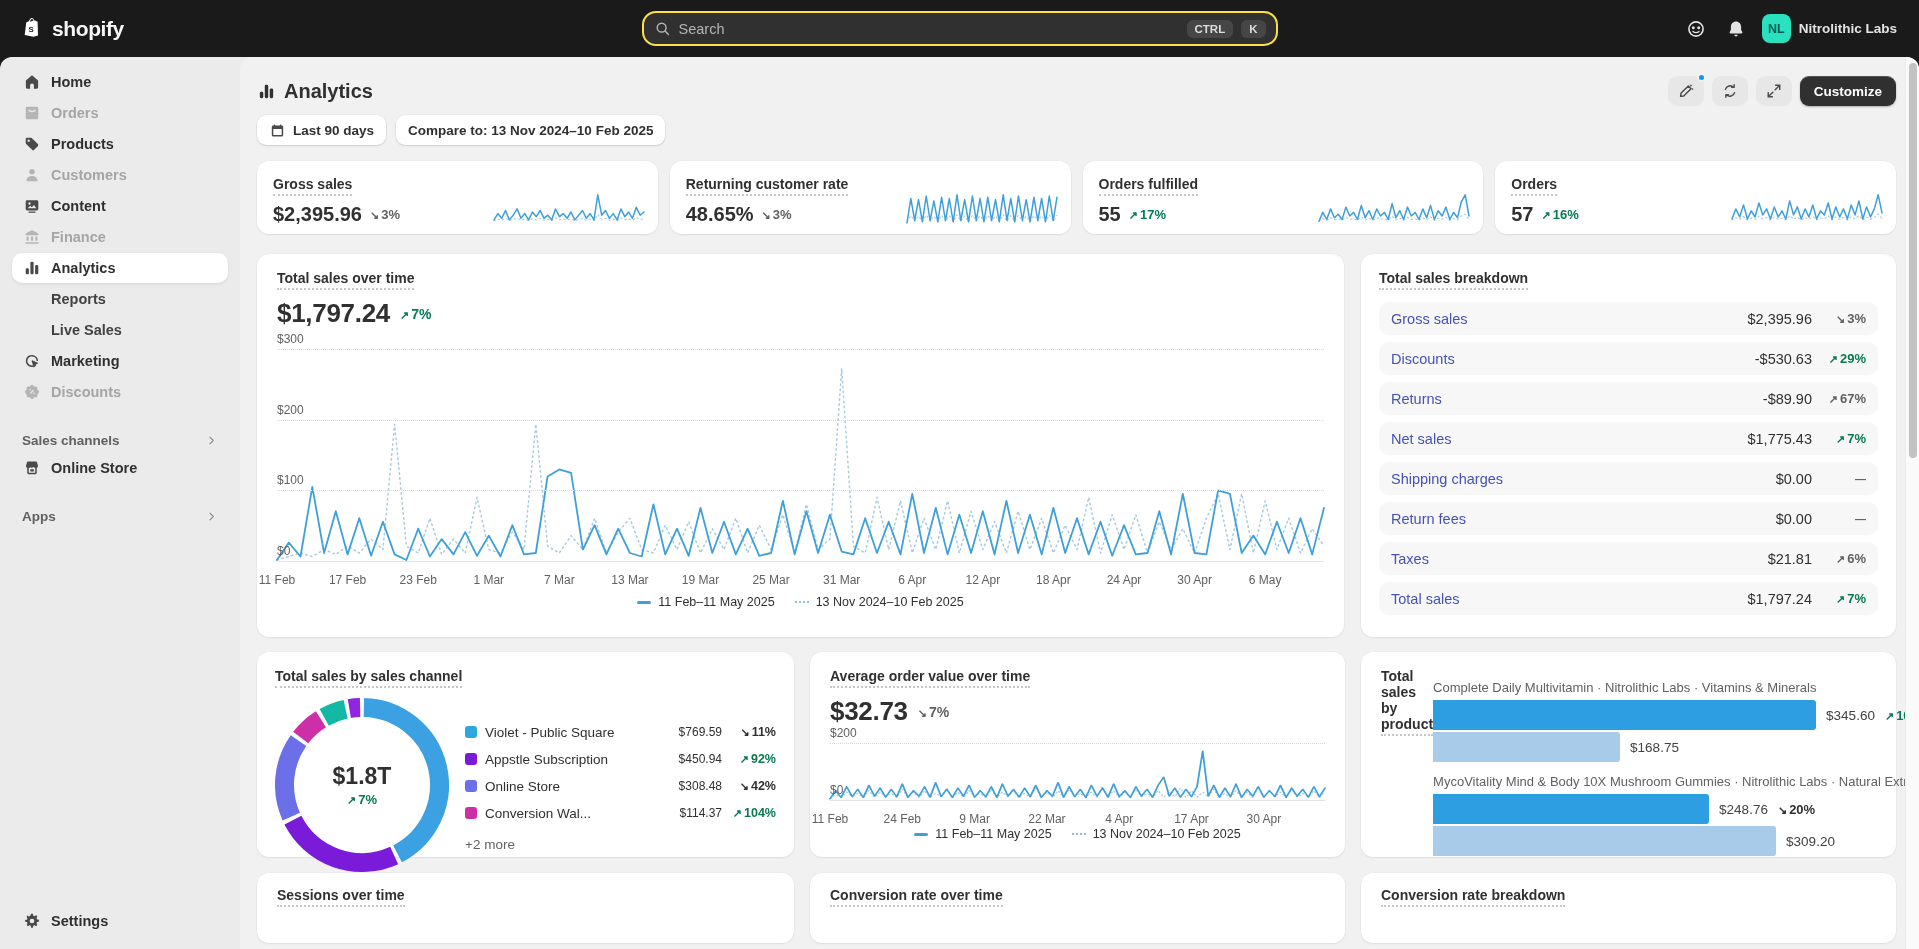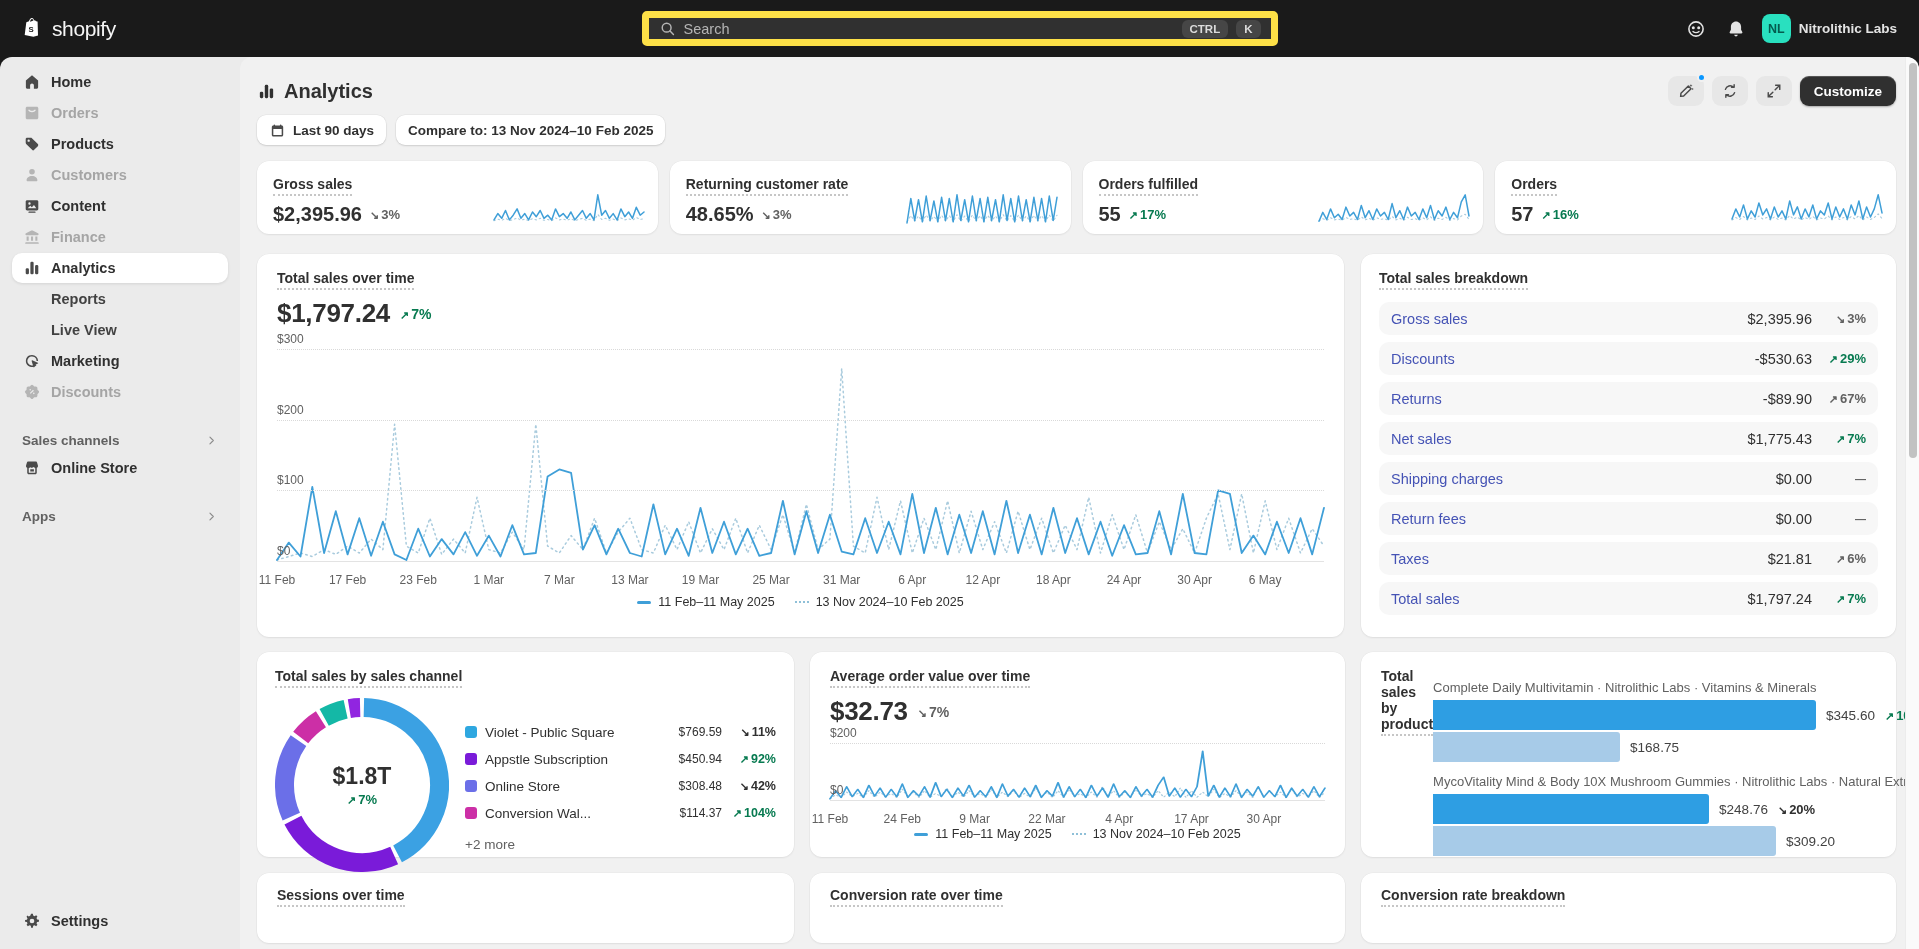--- a/index.html
+++ b/index.html
@@ -4,22 +4,22 @@
 <style>
 *{margin:0;padding:0;box-sizing:border-box}
 html,body{width:1919px;height:949px;overflow:hidden;background:#1a1a1a;font-family:"Liberation Sans",sans-serif;-webkit-font-smoothing:antialiased}
 svg{display:block}
 button{font-family:inherit}
 
 
 .topbar{height:57px;background:#1a1a1a;display:flex;align-items:center;position:relative;color:#e3e3e3}
 .logo{display:flex;align-items:center;gap:7px;padding-left:20px;cursor:pointer}
 .logo-bag svg{width:25px;height:25px}
-.logo-word{font-size:21px;font-weight:400;color:#f6f6f6;letter-spacing:-.4px}
-.searchbox{position:absolute;left:50%;top:11px;transform:translateX(-50%);width:636px;height:35px;background:#303030;border:7px solid #fde047;border-radius:5px;display:flex;align-items:center;padding:0 10px;gap:8px;cursor:text}
+.logo-word{font-size:21px;font-weight:700;color:#f6f6f6;letter-spacing:-.4px}
+.searchbox{position:absolute;left:50%;top:11px;transform:translateX(-50%);width:636px;height:35px;background:#303030;border:2px solid #fde047;border-radius:14px;display:flex;align-items:center;padding:0 10px;gap:8px;cursor:text}
 .s-ic svg{width:17px;height:17px;color:#b5b5b5}
 .search-ph{flex:1;font-size:14.5px;color:#b5b5b5}
 .kbd{background:#464646;padding:3px 8px;border-radius:6px;font-size:11.5px;font-weight:600;color:#dcdcdc}
 .top-right{position:absolute;right:14px;display:flex;align-items:center;gap:6px}
 .tb-btn{width:34px;height:34px;background:transparent;border:none;border-radius:8px;display:flex;align-items:center;justify-content:center;color:#e3e3e3;cursor:pointer}
 .tb-btn svg{width:20px;height:20px}
 .account{display:flex;align-items:center;gap:8px;padding:3px 8px 3px 3px;border-radius:8px;cursor:pointer}
 .avatar{width:29px;height:29px;border-radius:8px;background:#29e0bf;color:#045c4e;font-size:12.5px;font-weight:700;display:flex;align-items:center;justify-content:center}
 .store-name{font-size:13.5px;font-weight:700;color:#e3e3e3}
 
@@ -249,21 +249,21 @@
               <rect x="8.2" y="3" width="3.6" height="14" rx="1.4"></rect>
               <rect x="13.4" y="6.8" width="3.6" height="10.2" rx="1.4"></rect>
             </svg>
           </span>
           <span class="nav-label">Analytics</span>
         </div>
         <div class="nav-item sub">
           <span class="nav-label">Reports</span>
         </div>
         <div class="nav-item sub">
-          <span class="nav-label">Live View</span>
+          <span class="nav-label">Live Sales</span>
         </div>
         <div class="nav-item ">
           <span class="nav-icn">
             <svg viewBox="0 0 20 20" fill="currentColor">
               <path d="M10 3.2a6.8 6.8 0 1 0 4.9 11.5l-1.2-1.2A5.1 5.1 0 1 1 15.1 10h1.7A6.8 6.8 0 0 0 10 3.2Z"></path>
               <path d="M10.3 9.3c-.4-.1-.8.3-.7.7l2 6.7c.1.5.8.5 1 .1l1.2-2.7 2.7-1.2c.5-.2.4-.9-.1-1Z"></path>
             </svg>
           </span>
           <span class="nav-label">Marketing</span>
         </div>

